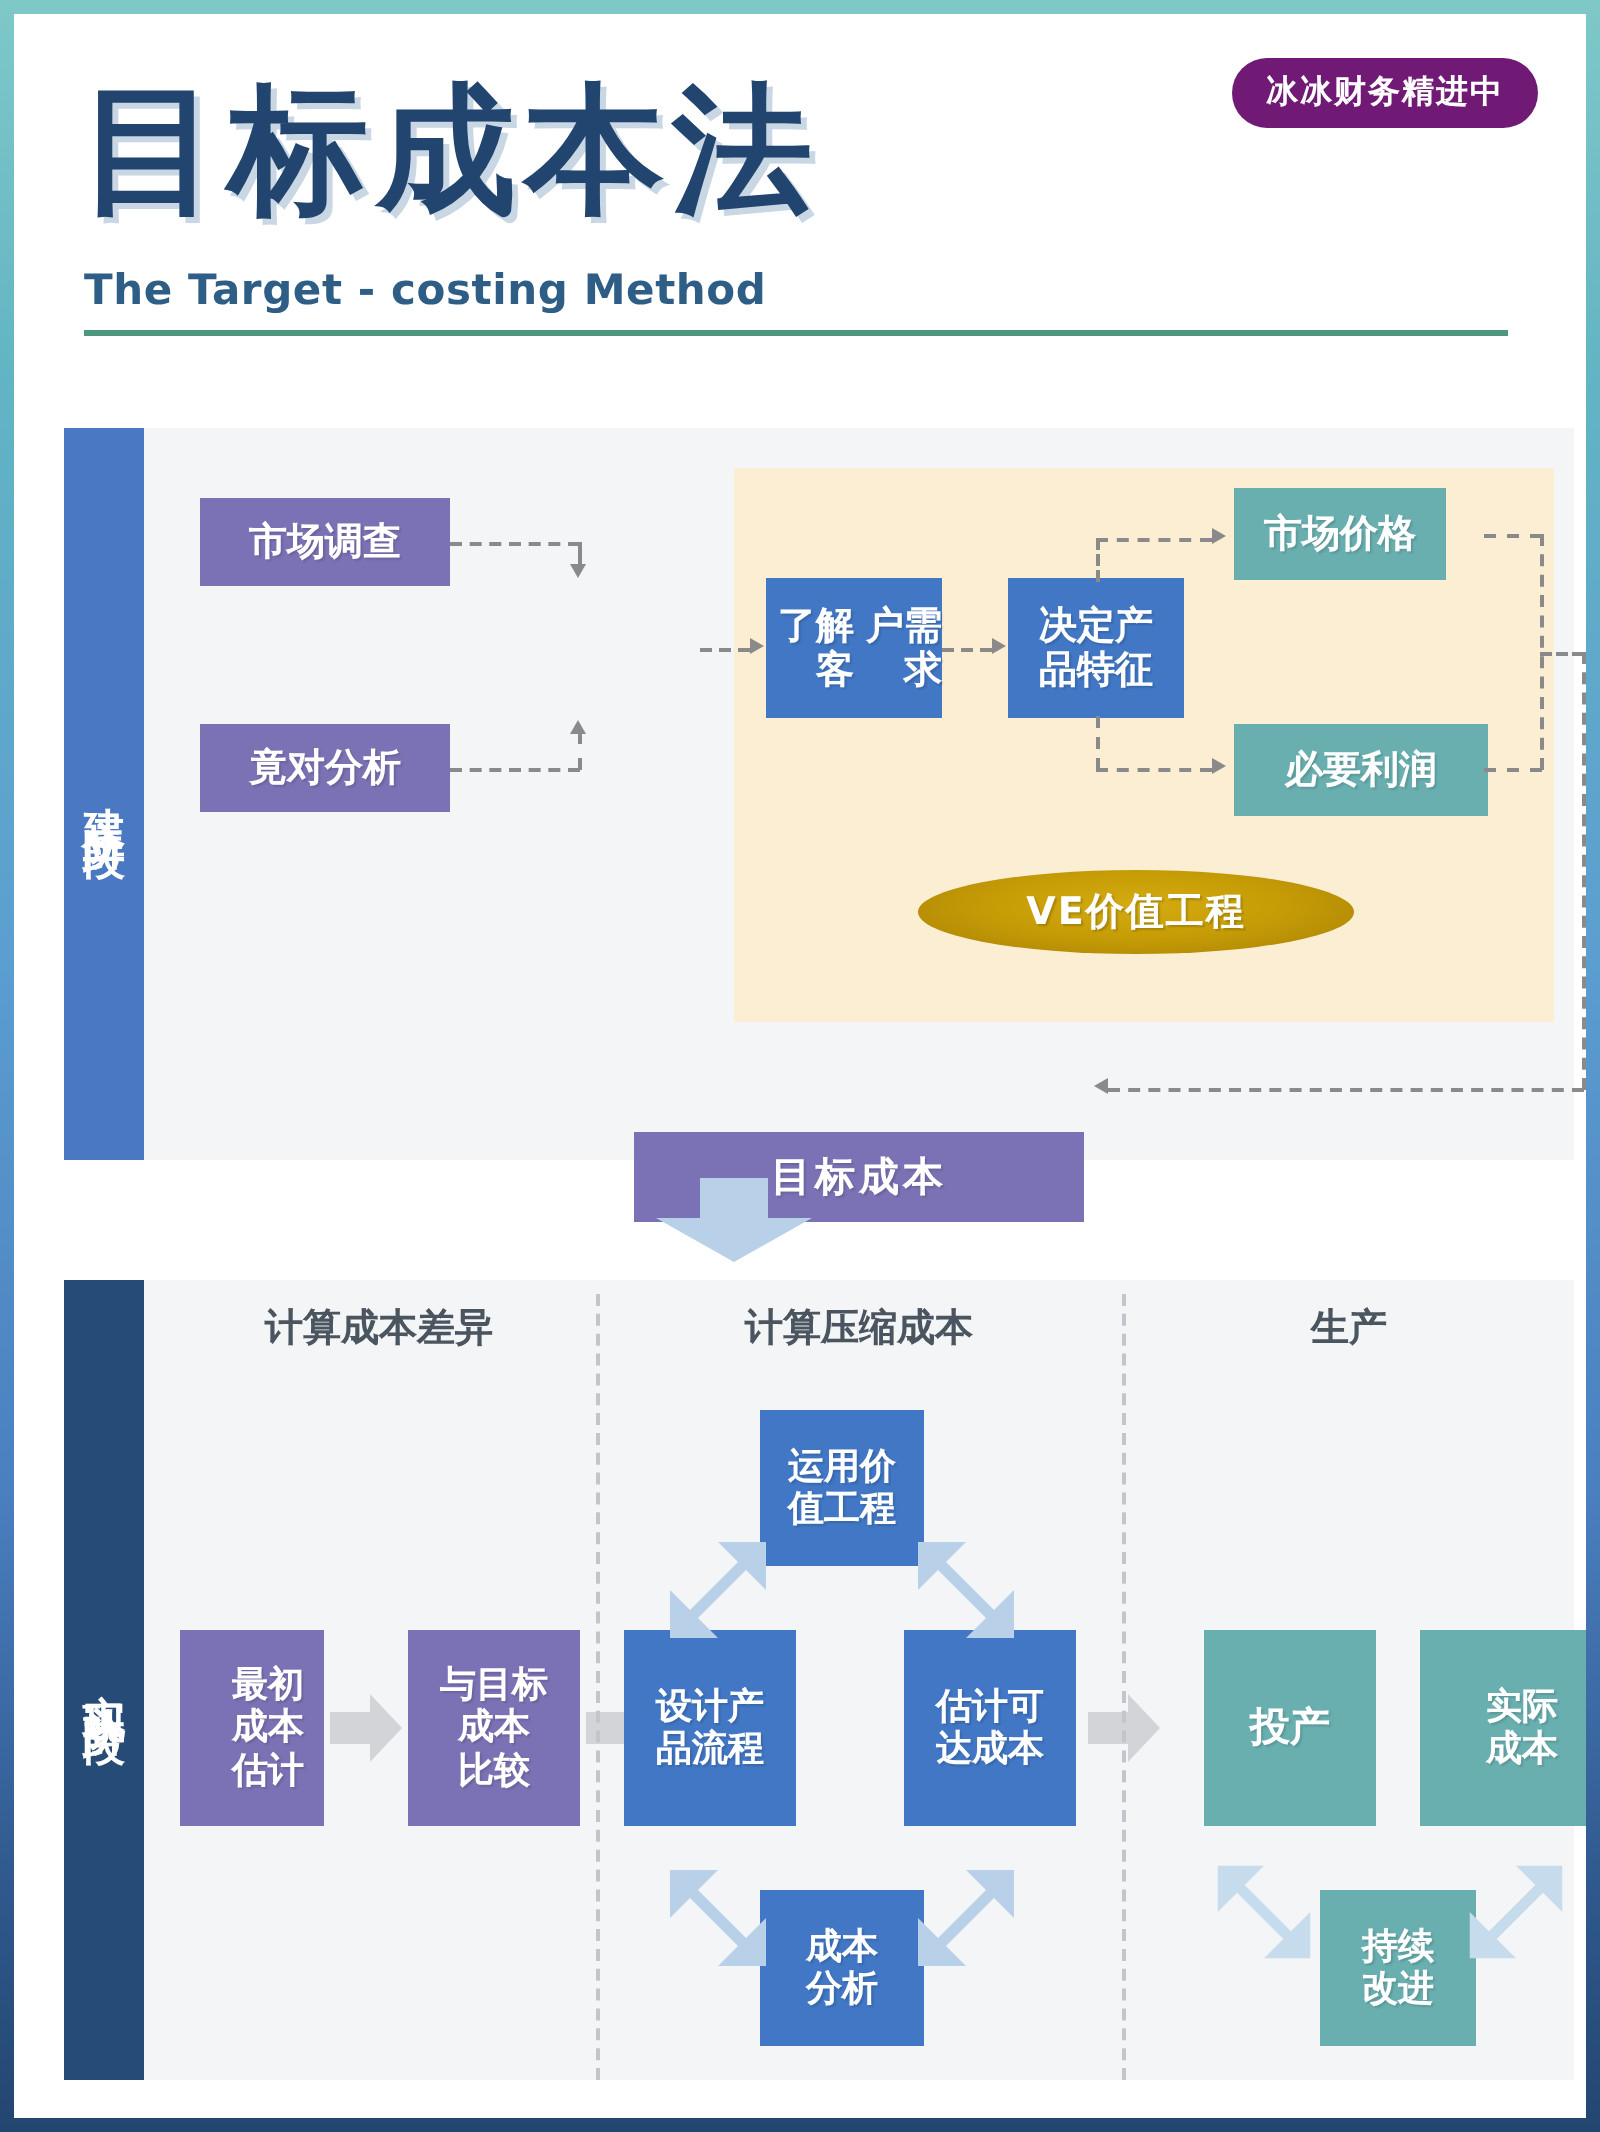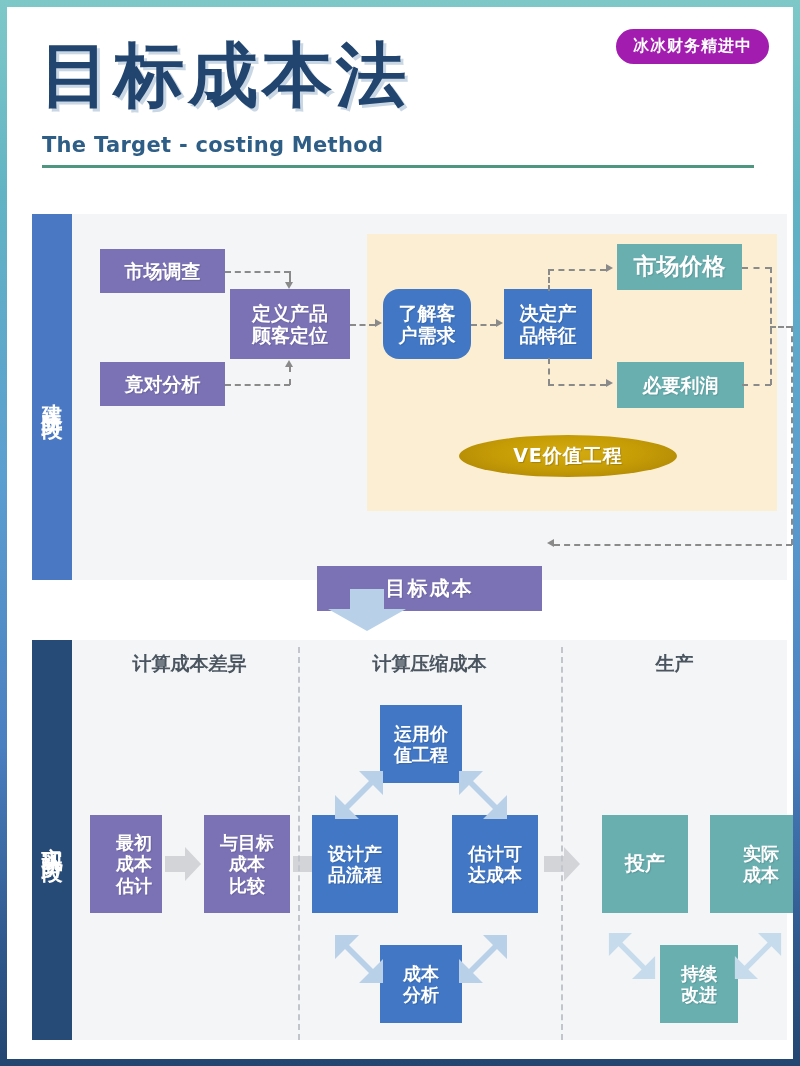--- a/index.html
+++ b/index.html
@@ -21,21 +21,21 @@
     width:100%;height:100%;
     background:#ffffff;
     box-sizing:border-box;
     overflow:hidden;
   }
 
   
   .header{position:absolute;left:0;top:0;width:100%;height:175px;}
   .badge{
     position:absolute;right:24px;top:22px;
-    background:#a21caf;color:#fff;
+    background:#701a75;color:#fff;
     font-size:16px;font-weight:bold;
     padding:7px 17px;border-radius:20px;
     letter-spacing:1px;
     white-space:nowrap;
     font-family:Liberation Mono, monospace;
   }
   .title{
     position:absolute;left:33px;top:33px;
     font-size:70px;font-weight:bold;
     color:#21456E;
@@ -140,36 +140,32 @@
 
   <div class="panel" id="panel-top">
     <div class="stage-bar" id="stage-top">建立阶段</div>
 
     <div class="cream"></div>
 
     <div class="box purple" style="left:68px;top:35px;width:125px;height:44px;font-size:19px;">市场调查</div>
 
     <div class="box purple" style="left:68px;top:148px;width:125px;height:44px;font-size:19px;">竟对分析</div>
 
-    <div class="box purple" style="left:198px;top:75px;width:120px;height:70px;font-size:19px;flex-direction:column;">
-      <span>定义产品</span>
-      <span>顾客定位</span>
-    </div>
-
-    <div class="box blue" style="left:351px;top:75px;width:88px;height:70px;font-size:19px;flex-direction:column;border-radius:16px;">
+
+    <div class="box blue" style="left:351px;top:75px;width:88px;height:70px;font-size:19px;flex-direction:row;">
       <span>了解客</span>
       <span>户需求</span>
     </div>
 
     <div class="box blue" style="left:472px;top:75px;width:88px;height:70px;font-size:19px;flex-direction:column;">
       <span>决定产</span>
       <span>品特征</span>
     </div>
 
-    <div class="box teal" style="left:585px;top:30px;width:125px;height:46px;font-size:23px;">市场价格</div>
+    <div class="box teal" style="left:585px;top:30px;width:106px;height:46px;font-size:19px;">市场价格</div>
 
     <div class="box teal" style="left:585px;top:148px;width:127px;height:46px;font-size:19px;">必要利润</div>
 
     <div class="box purple" style="left:285px;top:308px;width:225px;height:45px;font-size:20px;letter-spacing:2px;margin-top:44px;">目标成本</div>
 
     <div class="dash dh" style="left:193px;top:57px;width:65px;"></div>
     <div class="dash dv" style="left:257px;top:57px;height:12px;"></div>
     <div class="arrowhead ah-down" style="left:253px;top:68px;"></div>
 
     <div class="dash dh" style="left:193px;top:170px;width:65px;"></div>

